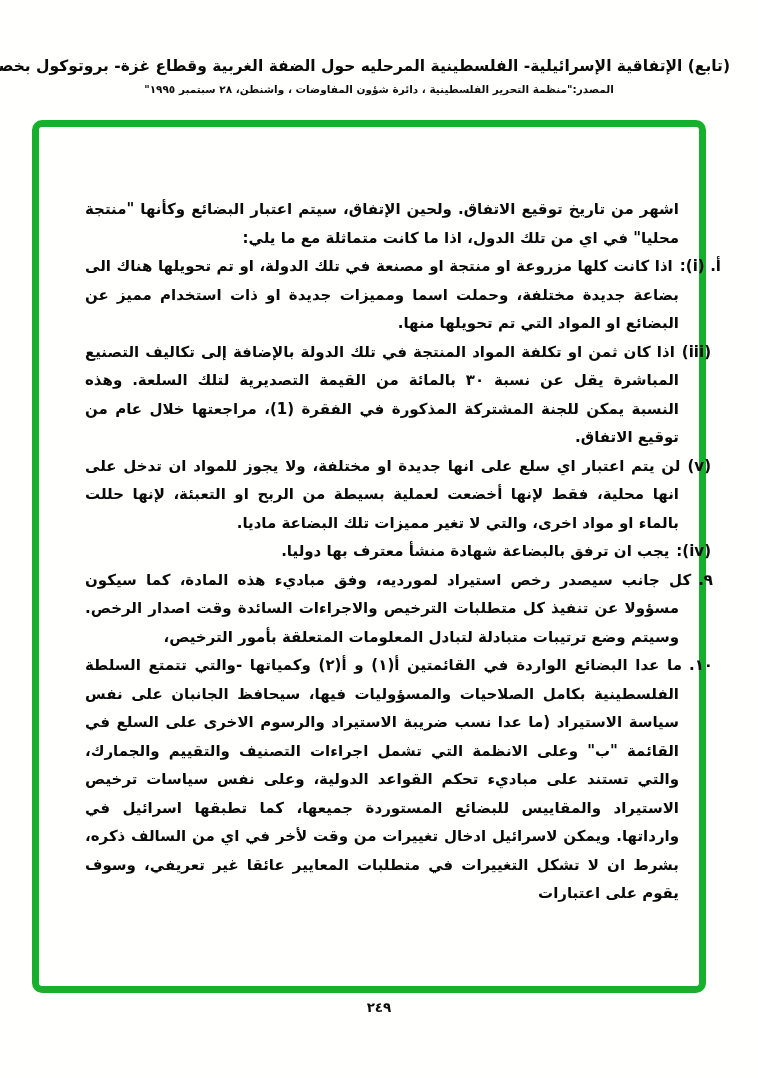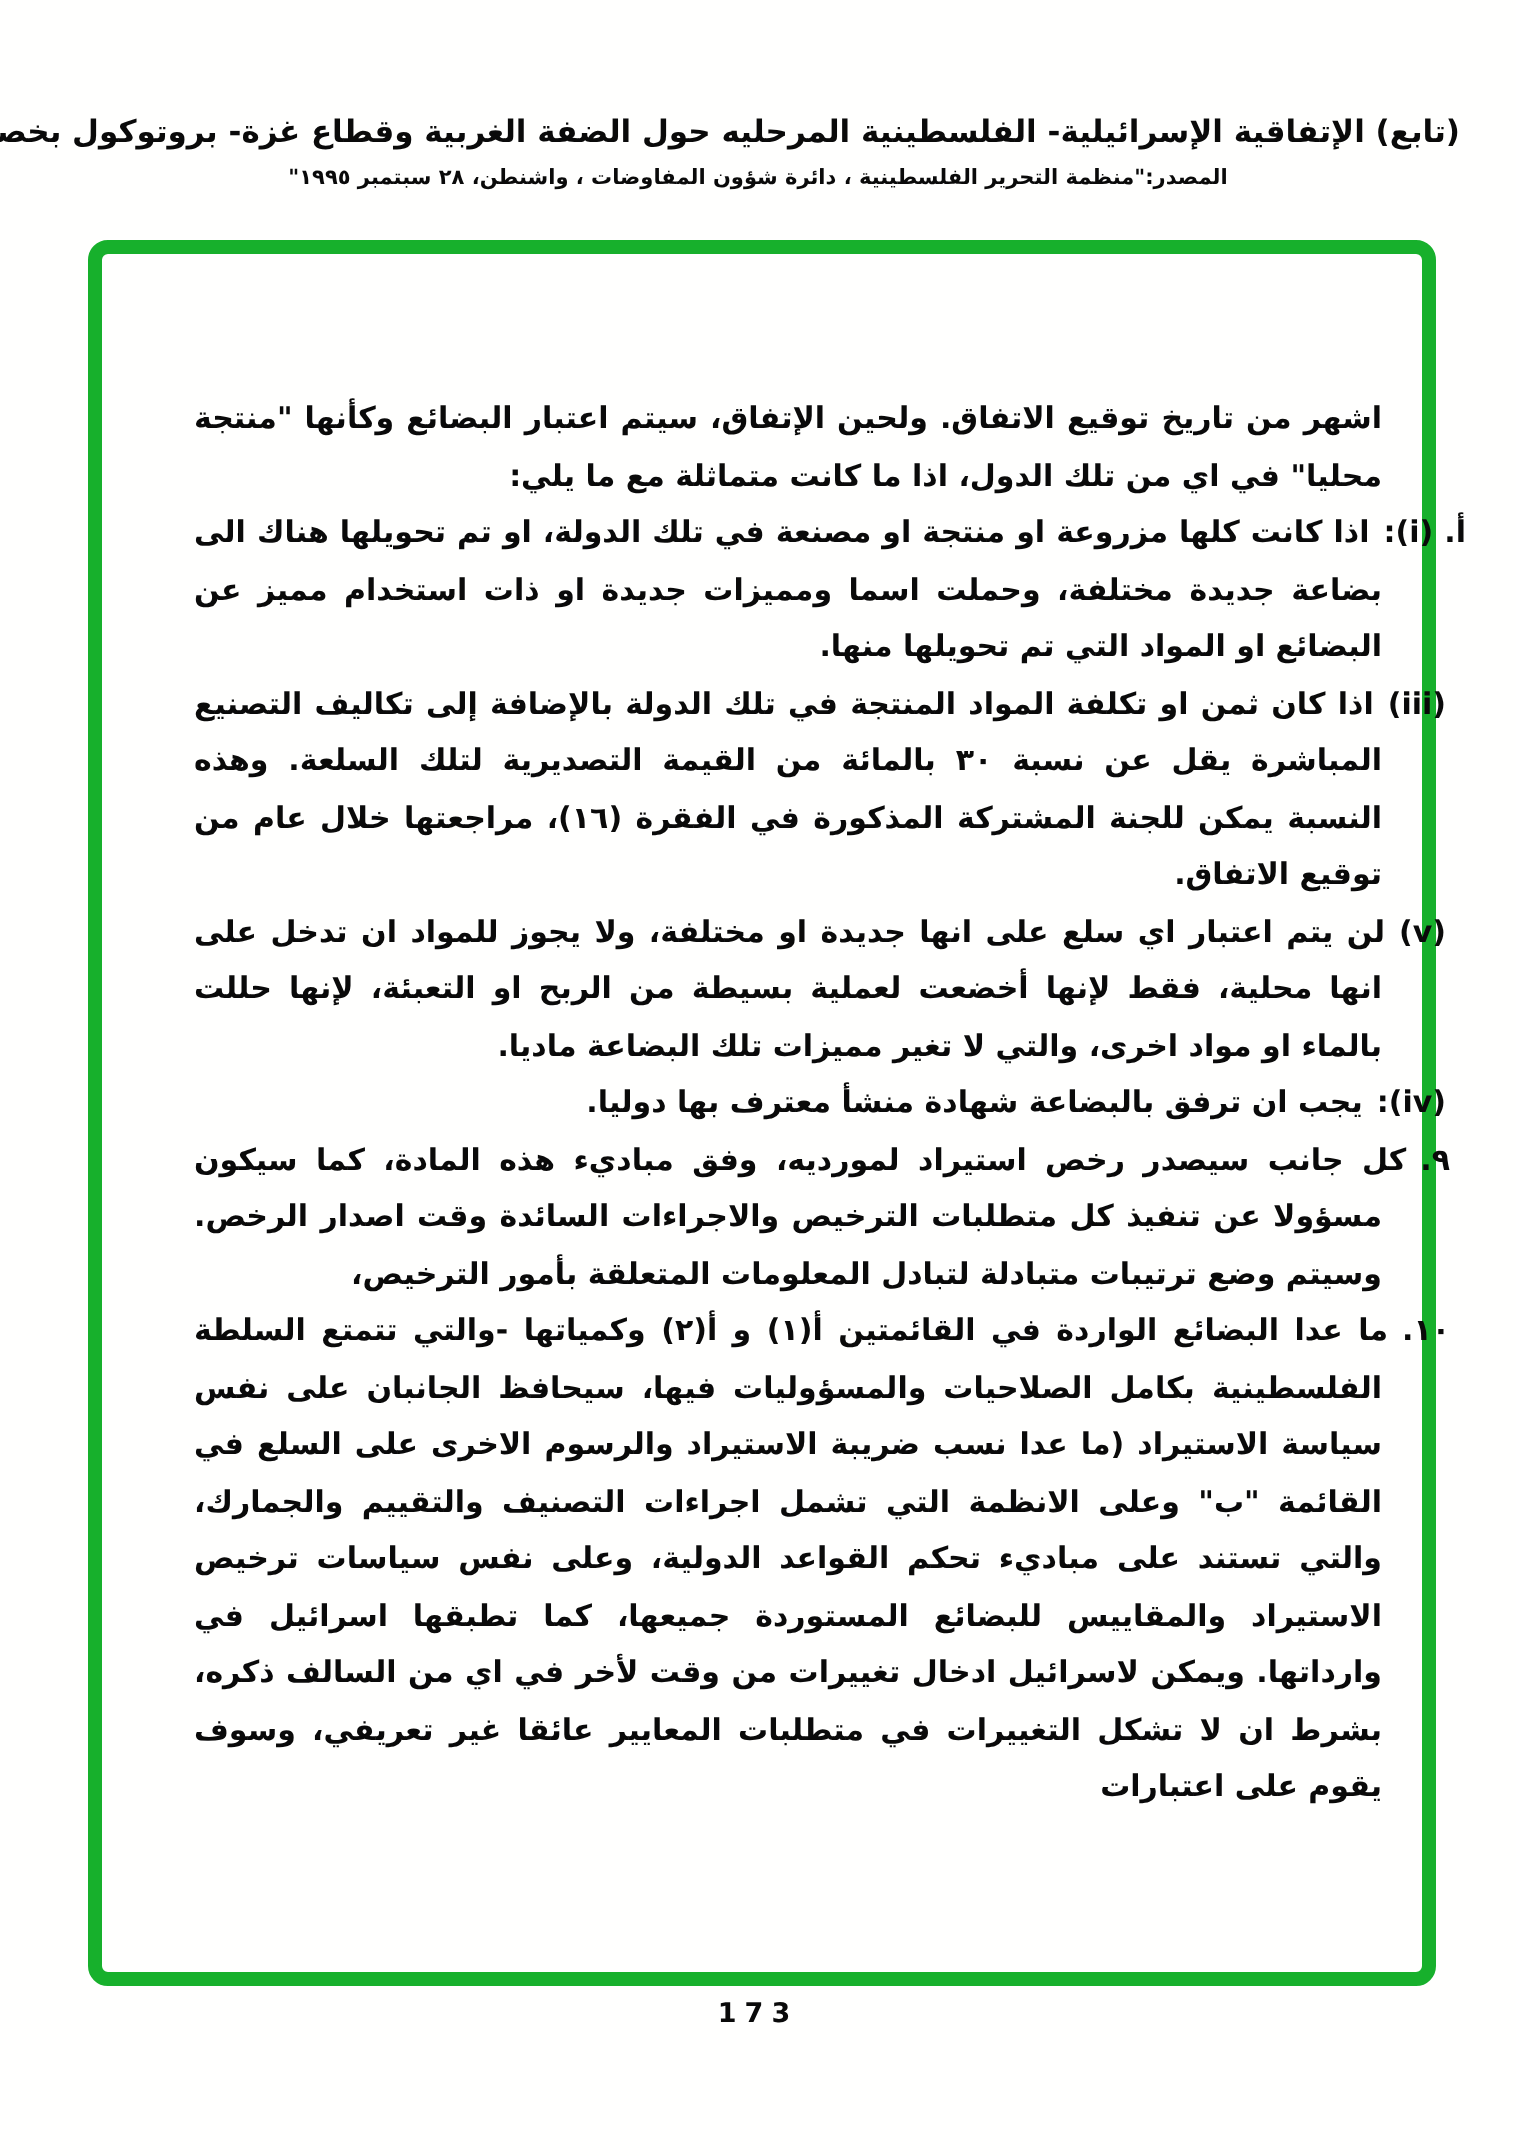--- a/index.html
+++ b/index.html
@@ -30,21 +30,21 @@
     letter-spacing: 0px;
     white-space: nowrap;
   }
   .doc-source {
     margin-top: 8px;
     font-size: 10.5px;
     font-weight: 700;
   }
   .green-box {
     position: absolute;
-    left: 44px;
+    left: 32px;
     top: 120px;
     width: 660px;
     height: 859px;
     border: 7px solid #d946ef;
     border-radius: 10px;
     background: transparent;
   }
   .text-block {
     position: absolute;
     top: 68px;
@@ -88,28 +88,28 @@
   </header>
 
   <div class="green-box" style="border-color: rgb(23, 176, 44);">
     <div class="text-block">
 
       <p class="intro">اشهر من تاريخ توقيع الاتفاق. ولحين الإتفاق، سيتم اعتبار البضائع وكأنها "منتجة محليا" في اي من تلك الدول، اذا ما كانت متماثلة مع ما يلي:</p>
 
       <p class="hang-a"><span class="marker">أ. (i):</span><span>اذا كانت كلها مزروعة او منتجة او مصنعة في تلك الدولة، او تم تحويلها هناك الى بضاعة جديدة مختلفة، وحملت اسما ومميزات جديدة او ذات استخدام مميز عن البضائع او المواد التي تم تحويلها منها.</span></p>
 
 
-      <p class="sub"><span class="marker">(iii)</span><span>اذا كان ثمن او تكلفة المواد المنتجة في تلك الدولة بالإضافة إلى تكاليف التصنيع المباشرة يقل عن نسبة ٣٠ بالمائة من القيمة التصديرية لتلك السلعة. وهذه النسبة يمكن للجنة المشتركة المذكورة في الفقرة (١٦)، مراجعتها خلال عام من توقيع الاتفاق.</span></p>
+      <p class="sub"><span class="marker">(iii)</span><span>اذا كان ثمن او تكلفة المواد المنتجة في تلك الدولة بالإضافة إلى تكاليف التصنيع المباشرة يقل عن نسبة ٣٠ بالمائة من القيمة التصديرية لتلك السلعة. وهذه النسبة يمكن للجنة المشتركة المذكورة في الفقرة (1)، مراجعتها خلال عام من توقيع الاتفاق.</span></p>
 
       <p class="sub"><span class="marker">(v)</span><span>لن يتم اعتبار اي سلع على انها جديدة او مختلفة، ولا يجوز للمواد ان تدخل على انها محلية، فقط لإنها أخضعت لعملية بسيطة من الربح او التعبئة، لإنها حللت بالماء او مواد اخرى، والتي لا تغير مميزات تلك البضاعة ماديا.</span></p>
 
       <p class="sub"><span class="marker">(iv):</span><span>يجب ان ترفق بالبضاعة شهادة منشأ معترف بها دوليا.</span></p>
 
       <p class="hang-b"><span class="marker">٩.</span><span>كل جانب سيصدر رخص استيراد لمورديه، وفق مباديء هذه المادة، كما سيكون مسؤولا عن تنفيذ كل متطلبات الترخيص والاجراءات السائدة وقت اصدار الرخص. وسيتم وضع ترتيبات متبادلة لتبادل المعلومات المتعلقة بأمور الترخيص،</span></p>
 
       <p class="hang-b"><span class="marker">١٠.</span><span>ما عدا البضائع الواردة في القائمتين أ(١) و أ(٢) وكمياتها -والتي تتمتع السلطة الفلسطينية بكامل الصلاحيات والمسؤوليات فيها، سيحافظ الجانبان على نفس سياسة الاستيراد (ما عدا نسب ضريبة الاستيراد والرسوم الاخرى على السلع في القائمة "ب" وعلى الانظمة التي تشمل اجراءات التصنيف والتقييم والجمارك، والتي تستند على مباديء تحكم القواعد الدولية، وعلى نفس سياسات ترخيص الاستيراد والمقاييس للبضائع المستوردة جميعها، كما تطبقها اسرائيل في وارداتها. ويمكن لاسرائيل ادخال تغييرات من وقت لأخر في اي من السالف ذكره، بشرط ان لا تشكل التغييرات في متطلبات المعايير عائقا غير تعريفي، وسوف يقوم على اعتبارات</span></p>
 
     </div>
   </div>
 
-  <div class="page-number">173</div>
+  <div class="page-number">٢٤٩</div>
 
 </div>
 
 </body></html>

